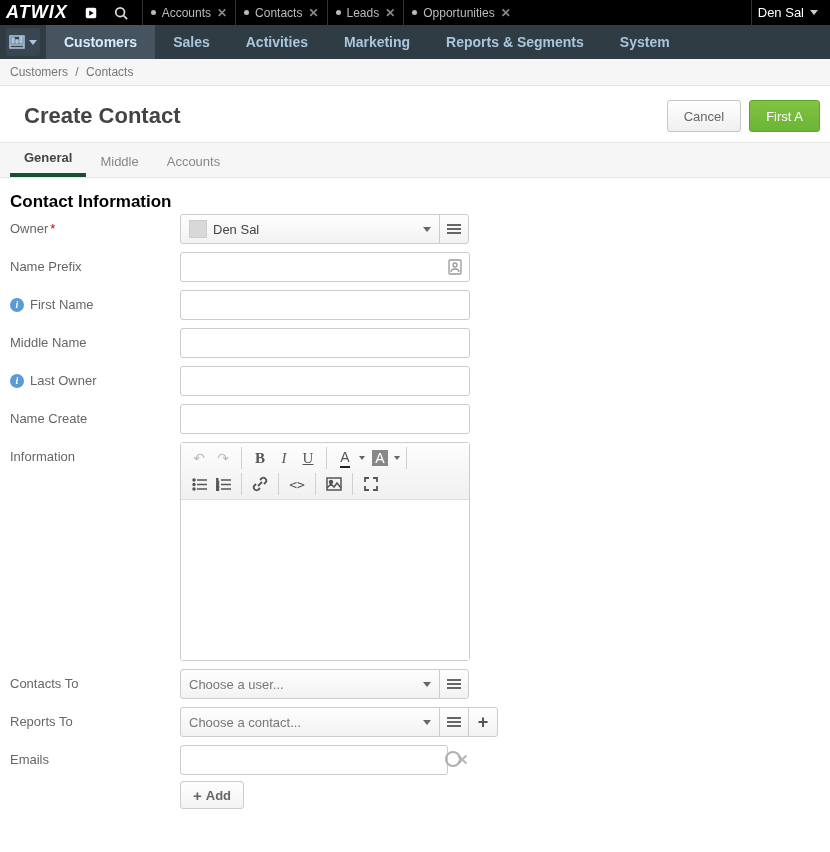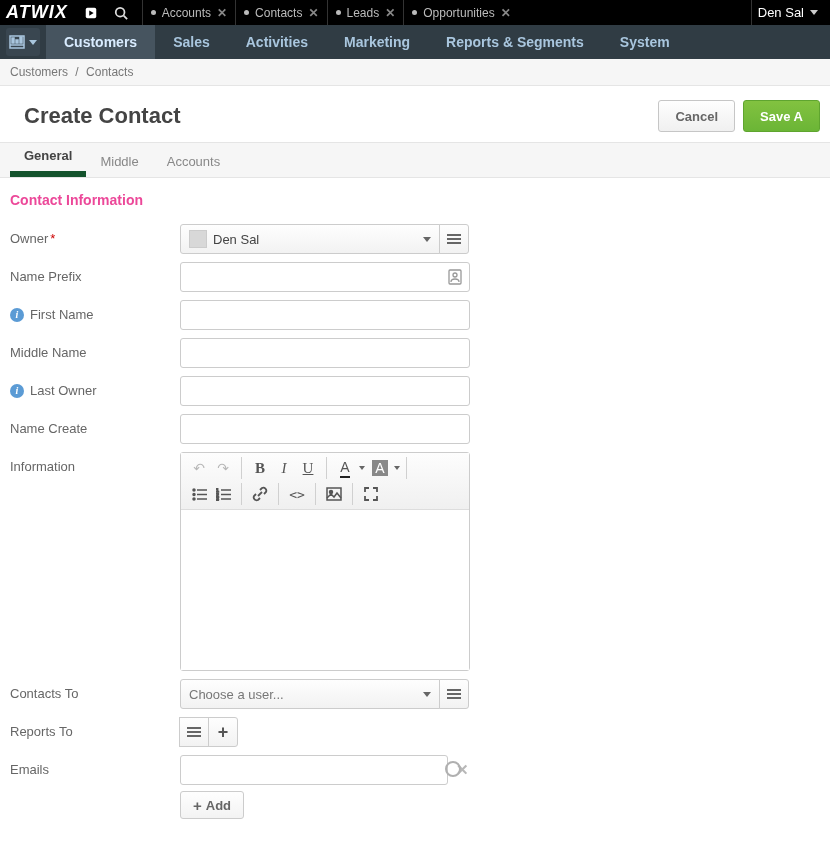--- a/index.html
+++ b/index.html
@@ -24,31 +24,31 @@
 .mainnav a.active { background:#46545f; color:#d9ecff; }
 
 
 .crumb { background: #f6f6f6; border-bottom: 1px solid #e5e5e5; padding: 6px 10px; color:#777; font-size:12px; }
 .crumb a { color:#777; }
 .crumb .sep { margin:0 4px; }
 
 
 .titlebar { display:flex; align-items:center; padding: 14px 10px 10px 24px; }
 .titlebar h1 { font-size: 22px; font-weight: bold; flex:1; color:#444; }
-.btn { display:inline-flex; align-items:center; justify-content:center; border:1px solid #c6c6c6; background: linear-gradient(#fefefe,#f0f0f0); color:#666; font-size:13px; font-weight:bold; height:32px; padding:0 16px; border-radius:3px; margin-left:8px; }
+.btn { display:inline-flex; align-items:center; justify-content:center; border:1px solid #c6c6c6; background: linear-gradient(#fefefe,#f0f0f0); color:#666; font-size:13px; font-weight:normal; height:32px; padding:0 16px; border-radius:3px; margin-left:8px; }
 .btn.green { background: linear-gradient(#82c240,#6bb536); border-color:#5fa52f; color:#fff; }
 
 
 .tabbar { background:#f6f6f6; border-top:1px solid #e5e5e5; border-bottom:1px solid #e5e5e5; height:36px; display:flex; align-items:flex-end; padding:0 10px; }
 .tabbar a { color:#888; font-size:13px; padding: 10px 14px 8px 14px; }
-.tabbar a.active { font-weight:bold; color:#444; border-bottom:6px solid #14532d; }
+.tabbar a.active { font-weight:bold; color:#444; border-bottom:4px solid #14532d; }
 
 
 .section { padding: 14px 10px 6px 10px; }
-.section h2 { font-size:14px; font-weight:bold; color:#ec4899; margin-bottom:16px; }
+.section h2 { font-size:17px; font-weight:bold; color:#000000; margin-bottom:2px; }
 .field { display:flex; align-items:flex-start; margin-bottom:8px; }
 .field .lbl { width:170px; text-align:right; padding-right:10px; padding-top:7px; color:#666; font-size:13px; display:flex; align-items:center; }
 .field .lbl .info { width:14px; height:14px; border-radius:50%; background:#5b9bd5; color:#fff; font-size:10px; font-weight:bold; display:inline-flex; align-items:center; justify-content:center; margin-right:6px; font-style: italic; font-family: Georgia, serif;}
 .field .lbl .req { color:#c00; margin-left:2px; }
 .field .ctrl { display:flex; align-items:center; }
 .field .ctrlcol { display:flex; flex-direction:column; align-items:flex-start; }
 .input { border:1px solid #ccc; border-radius:3px; height:30px; padding:0 8px; font-size:13px; color:#555; background:#fff; }
 .input-290 { width:290px; }
 .select { width:260px; display:flex; align-items:center; justify-content:space-between; border:1px solid #ccc; border-radius:3px 0 0 3px; height:30px; padding:0 8px; background: linear-gradient(#fefefe,#f2f2f2); color:#777; }
 .select .av { width:18px; height:18px; background:#d8d8d8; border:1px solid #ccc; margin-right:6px; }
@@ -148,21 +148,21 @@
 
 <div class="crumb">
   <a>Customers</a>
   <span class="sep">/</span>
   <span>Contacts</span>
 </div>
 
 <div class="titlebar">
   <h1>Create Contact</h1>
   <button class="btn">Cancel</button>
-  <button class="btn green">Save A</button>
+  <button class="btn green">First A</button>
 </div>
 
 <div class="tabbar">
   <a class="active">General</a>
   <a>Middle</a>
   <a>Accounts</a>
 </div>
 
 <div class="section">
   <h2>Contact Information</h2>
@@ -344,20 +344,24 @@
           </span>
         </div>
     </div>
   </div>
 
   <div class="field">
     <div class="lbl">
         <span>Reports To</span>
       </div>
     <div class="ctrl">
+      <div class="select">
+        <span>Choose a contact...</span>
+        <span class="caret"></span>
+      </div>
       <div class="sqbtn nolast">
           <span class="bars">
             <span></span>
             <span></span>
             <span></span>
           </span>
         </div>
       <div class="sqbtn">
           <span class="plus">+</span>
         </div>

